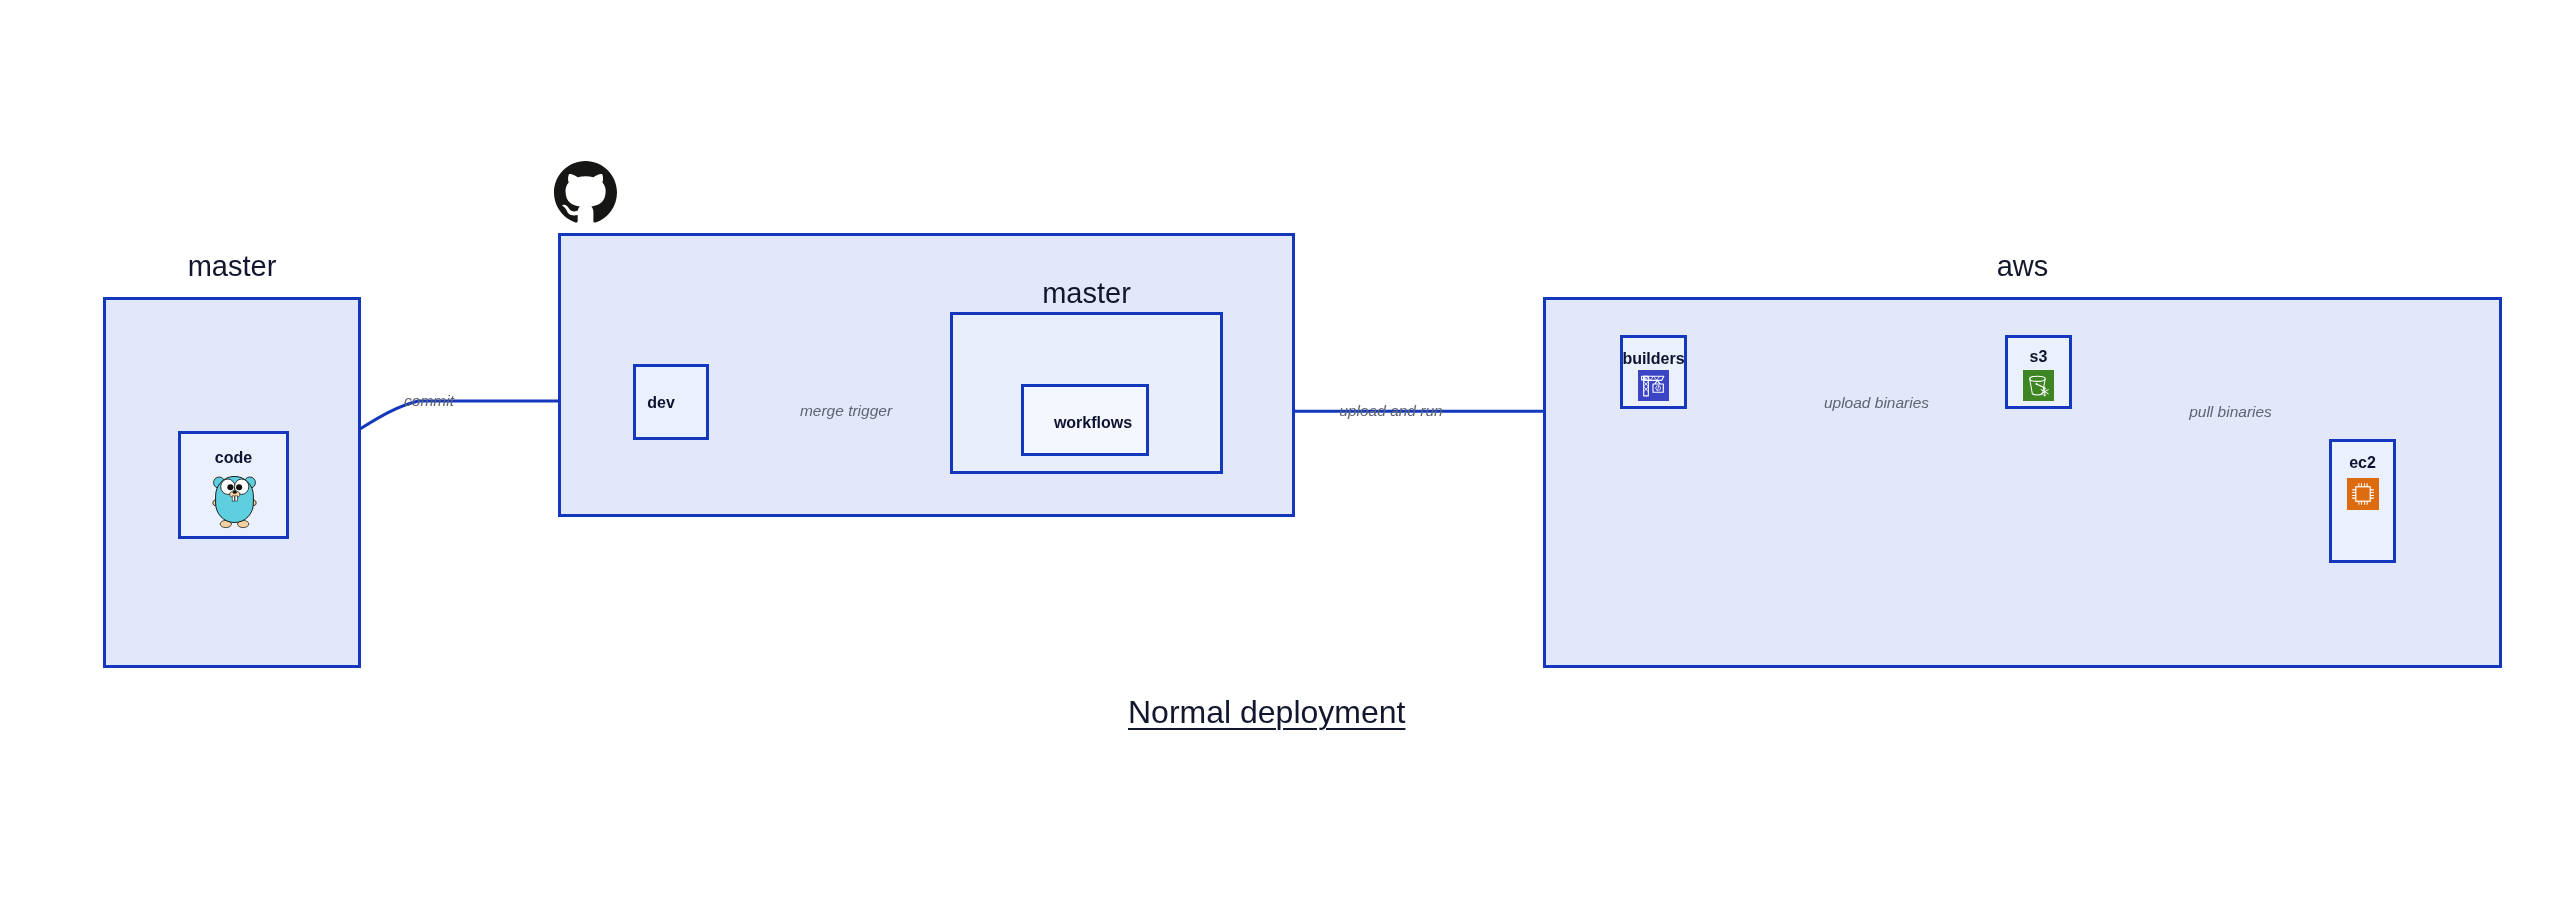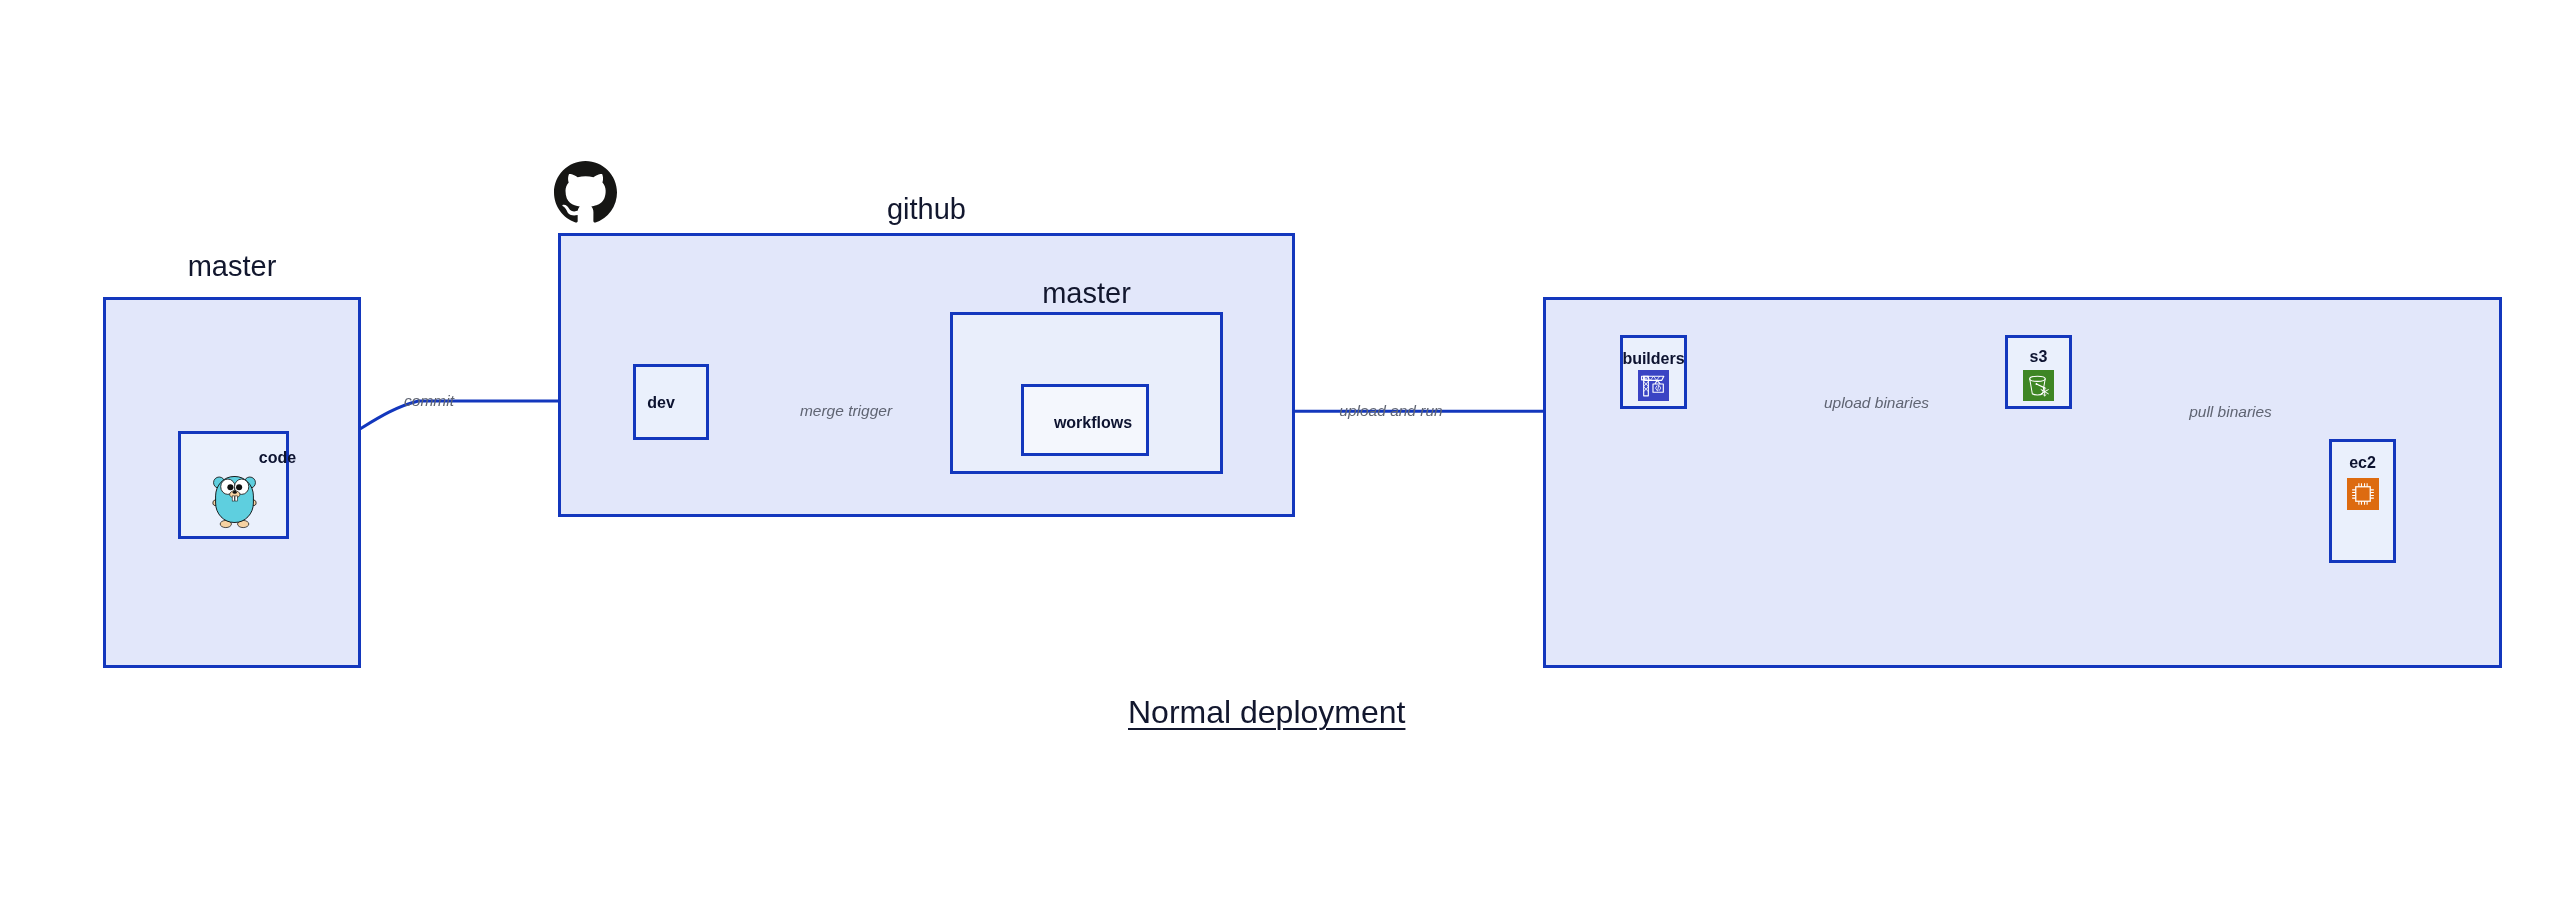--- a/index.html
+++ b/index.html
@@ -112,21 +112,21 @@
     <path d="M 3406,781 L 3892,781" fill="none" stroke="#1337bd" stroke-width="6" marker-end="url(#arrowhead)"></path>
 
     <path d="M 4074,776 C 4210,782 4255,800 4300,820 C 4390,862 4470,920 4520,968" fill="none" stroke="#1337bd" stroke-width="6" marker-end="url(#arrowhead)"></path>
   </svg>
 
   <div class="group-label" style="left:103px; top:252px; width:258px;">master</div>
 
   <div class="group-box" style="left:103px; top:297px; width:258px; height:371px;"></div>
 
   <div class="leaf-box" style="left:178px; top:431px; width:111px; height:108px;"></div>
-  <div class="leaf-label" style="left:178px; top:450px; width:111px;padding-left:44px;">code</div>
+  <div class="leaf-label" style="left:178px; top:450px; width:111px;">code</div>
 
   <div class="icon-wrap" style="left:211px; top:471px; width:47px; height:58px;">
     <svg viewBox="0 0 92 112" width="47" height="58" xmlns="http://www.w3.org/2000/svg">
 
       <ellipse cx="12" cy="60" rx="9" ry="6" fill="#f6d2a2" stroke="#0d0d0d" stroke-width="1.4" transform="rotate(-25 12 60)"></ellipse>
       <ellipse cx="80" cy="60" rx="9" ry="6" fill="#f6d2a2" stroke="#0d0d0d" stroke-width="1.4" transform="rotate(25 80 60)"></ellipse>
 
       <ellipse cx="29" cy="103" rx="11" ry="7" fill="#f6d2a2" stroke="#0d0d0d" stroke-width="1.4"></ellipse>
       <ellipse cx="63" cy="103" rx="11" ry="7" fill="#f6d2a2" stroke="#0d0d0d" stroke-width="1.4"></ellipse>
 
@@ -155,38 +155,38 @@
       <path fill="#161614" d="M8 0C3.58 0 0 3.58 0 8c0 3.54 2.29 6.53 5.47 7.59.4.07.55-.17.55-.38
         0-.19-.01-.82-.01-1.49-2.01.37-2.53-.49-2.69-.94-.09-.23-.48-.94-.82-1.13-.28-.15-.68-.52-.01-.53.63-.01
         1.08.58 1.23.82.72 1.21 1.87.87 2.33.66.07-.52.28-.87.51-1.07-1.78-.2-3.64-.89-3.64-3.95
         0-.87.31-1.59.82-2.15-.08-.2-.36-1.02.08-2.12 0 0 .67-.21 2.2.82.64-.18 1.32-.27 2-.27.68 0
         1.36.09 2 .27 1.53-1.04 2.2-.82 2.2-.82.44 1.1.16 1.92.08 2.12.51.56.82 1.27.82 2.15 0
         3.07-1.87 3.75-3.65 3.95.29.25.54.73.54 1.48 0 1.07-.01 1.93-.01 2.2 0 .21.15.46.55.38A8.01 8.01 0
         0 0 16 8c0-4.42-3.58-8-8-8z"></path>
     </svg>
   </div>
 
-  <div class="group-label" style="left:558px; top:195px; width:737px;">github</div>
 
   <div class="group-box" style="left:558px; top:233px; width:737px; height:284px;"></div>
 
   <div class="leaf-box" style="left:633px; top:364px; width:76px; height:76px;"></div>
   <div class="leaf-label" style="left:633px; top:395px; width:56px;">dev</div>
 
   <div class="edge-label" style="left:787px; top:403px; width:118px;">merge trigger</div>
 
   <div class="group-label" style="left:950px; top:279px; width:273px;">master</div>
 
   <div class="group-box sub" style="left:950px; top:312px; width:273px; height:162px;"></div>
 
   <div class="leaf-box pale" style="left:1021px; top:384px; width:128px; height:72px;"></div>
   <div class="leaf-label" style="left:1021px; top:415px; width:144px;">workflows</div>
 
   <div class="edge-label" style="left:1319px; top:403px; width:144px;">upload and run</div>
 
+  <div class="group-label" style="left:1543px; top:252px; width:959px;">aws</div>
 
   <div class="group-box" style="left:1543px; top:297px; width:959px; height:371px;"></div>
 
   <div class="leaf-box" style="left:1620px; top:335px; width:67px; height:74px;"></div>
   <div class="leaf-label" style="left:1618px; top:351px; width:71px;">builders</div>
 
   <div class="icon-wrap" style="left:1638px; top:370px; width:31px; height:31px;">
     <svg viewBox="0 0 60 60" width="31" height="31" xmlns="http://www.w3.org/2000/svg">
       <rect x="0" y="0" width="60" height="60" fill="#3a44c4"></rect>
       <g fill="none" stroke="#ffffff" stroke-width="2.2" stroke-linejoin="round">

